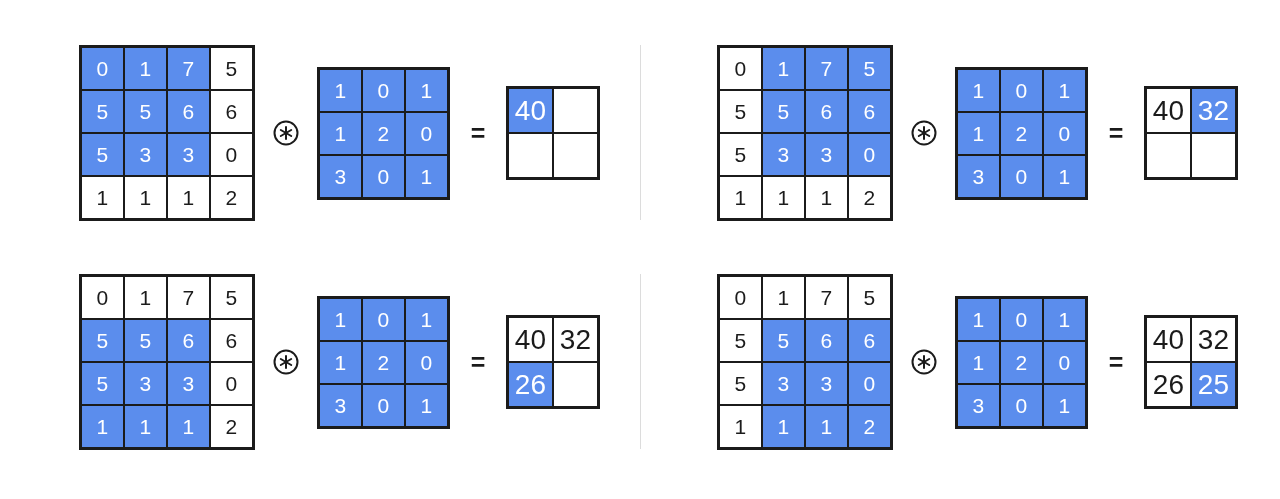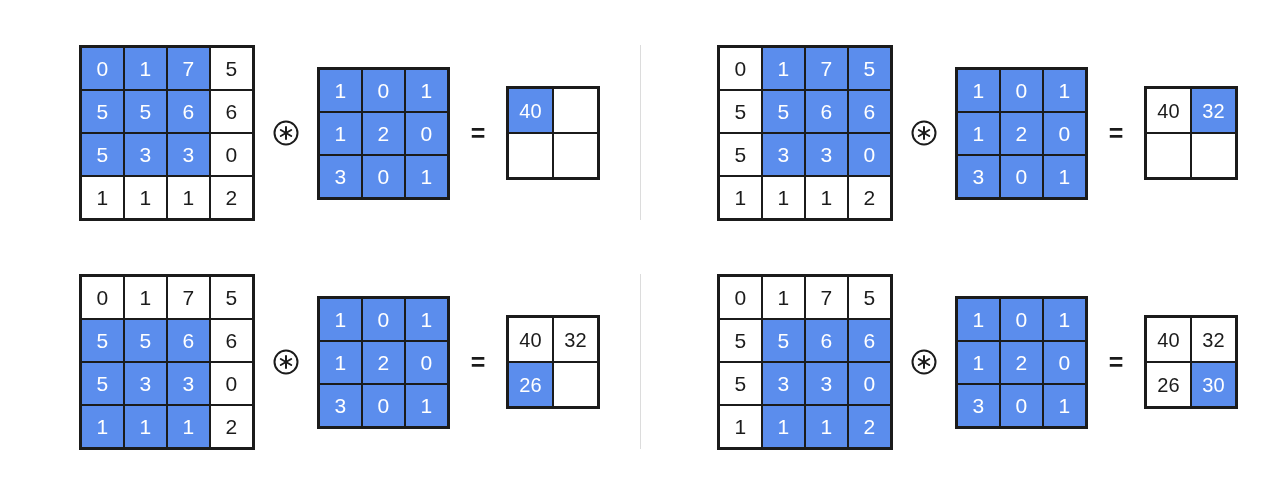--- a/index.html
+++ b/index.html
@@ -53,21 +53,21 @@
     line-height: 1;
     letter-spacing: 0.2px;
     user-select: none;
   }
   .cell.hl {
     background: #5b8ded;
     color: #ffffff;
   }
   .cell.empty { color: transparent; }
 
-  .matrix.output .cell { font-size: 20px; }
+  .matrix.output .cell { font-size: 28px; }
 
   
   .op {
     display: flex;
     align-items: center;
     justify-content: center;
     color: #1b1b1b;
     flex: 0 0 auto;
   }
   .op-conv {
@@ -282,17 +282,17 @@
         <div class="cell hl">0</div>
         <div class="cell hl">3</div>
         <div class="cell hl">0</div>
         <div class="cell hl">1</div>
       </div>
       <div class="op op-eq">=</div>
       <div class="matrix output">
         <div class="cell">40</div>
         <div class="cell">32</div>
         <div class="cell">26</div>
-        <div class="cell hl">30</div>
+        <div class="cell hl">25</div>
       </div>
     </div>
 
 </div>
 
 </body></html>

